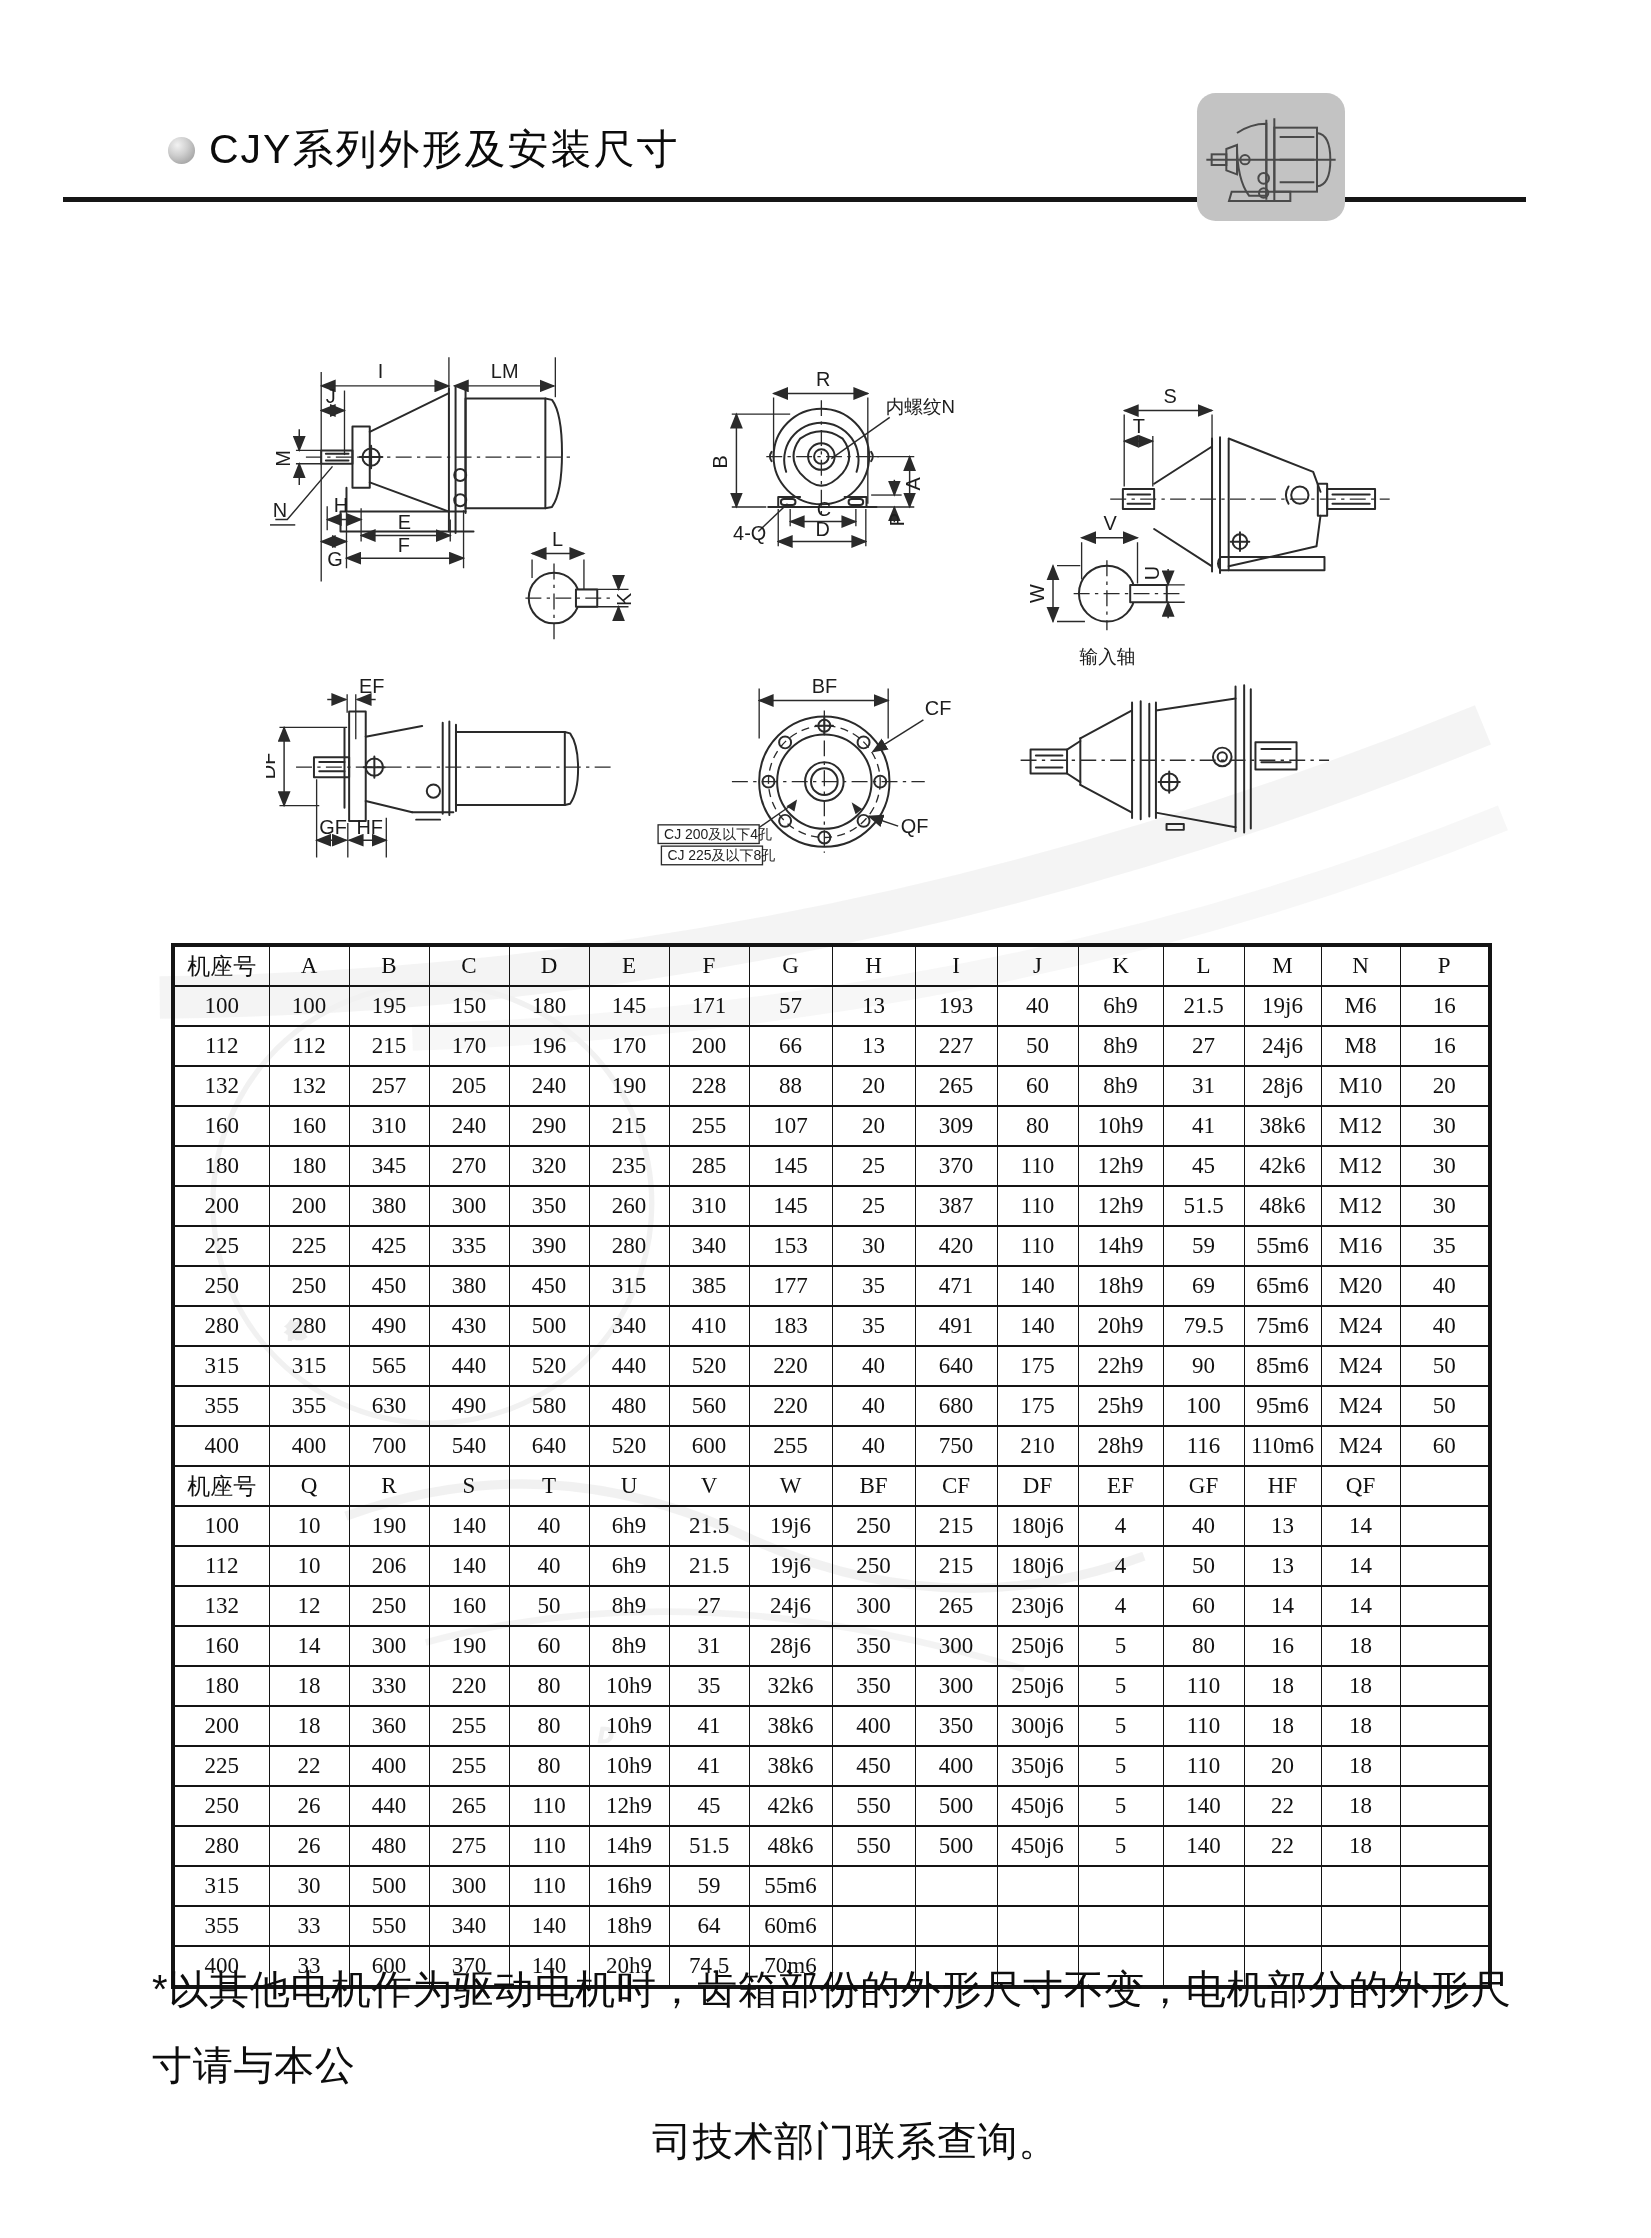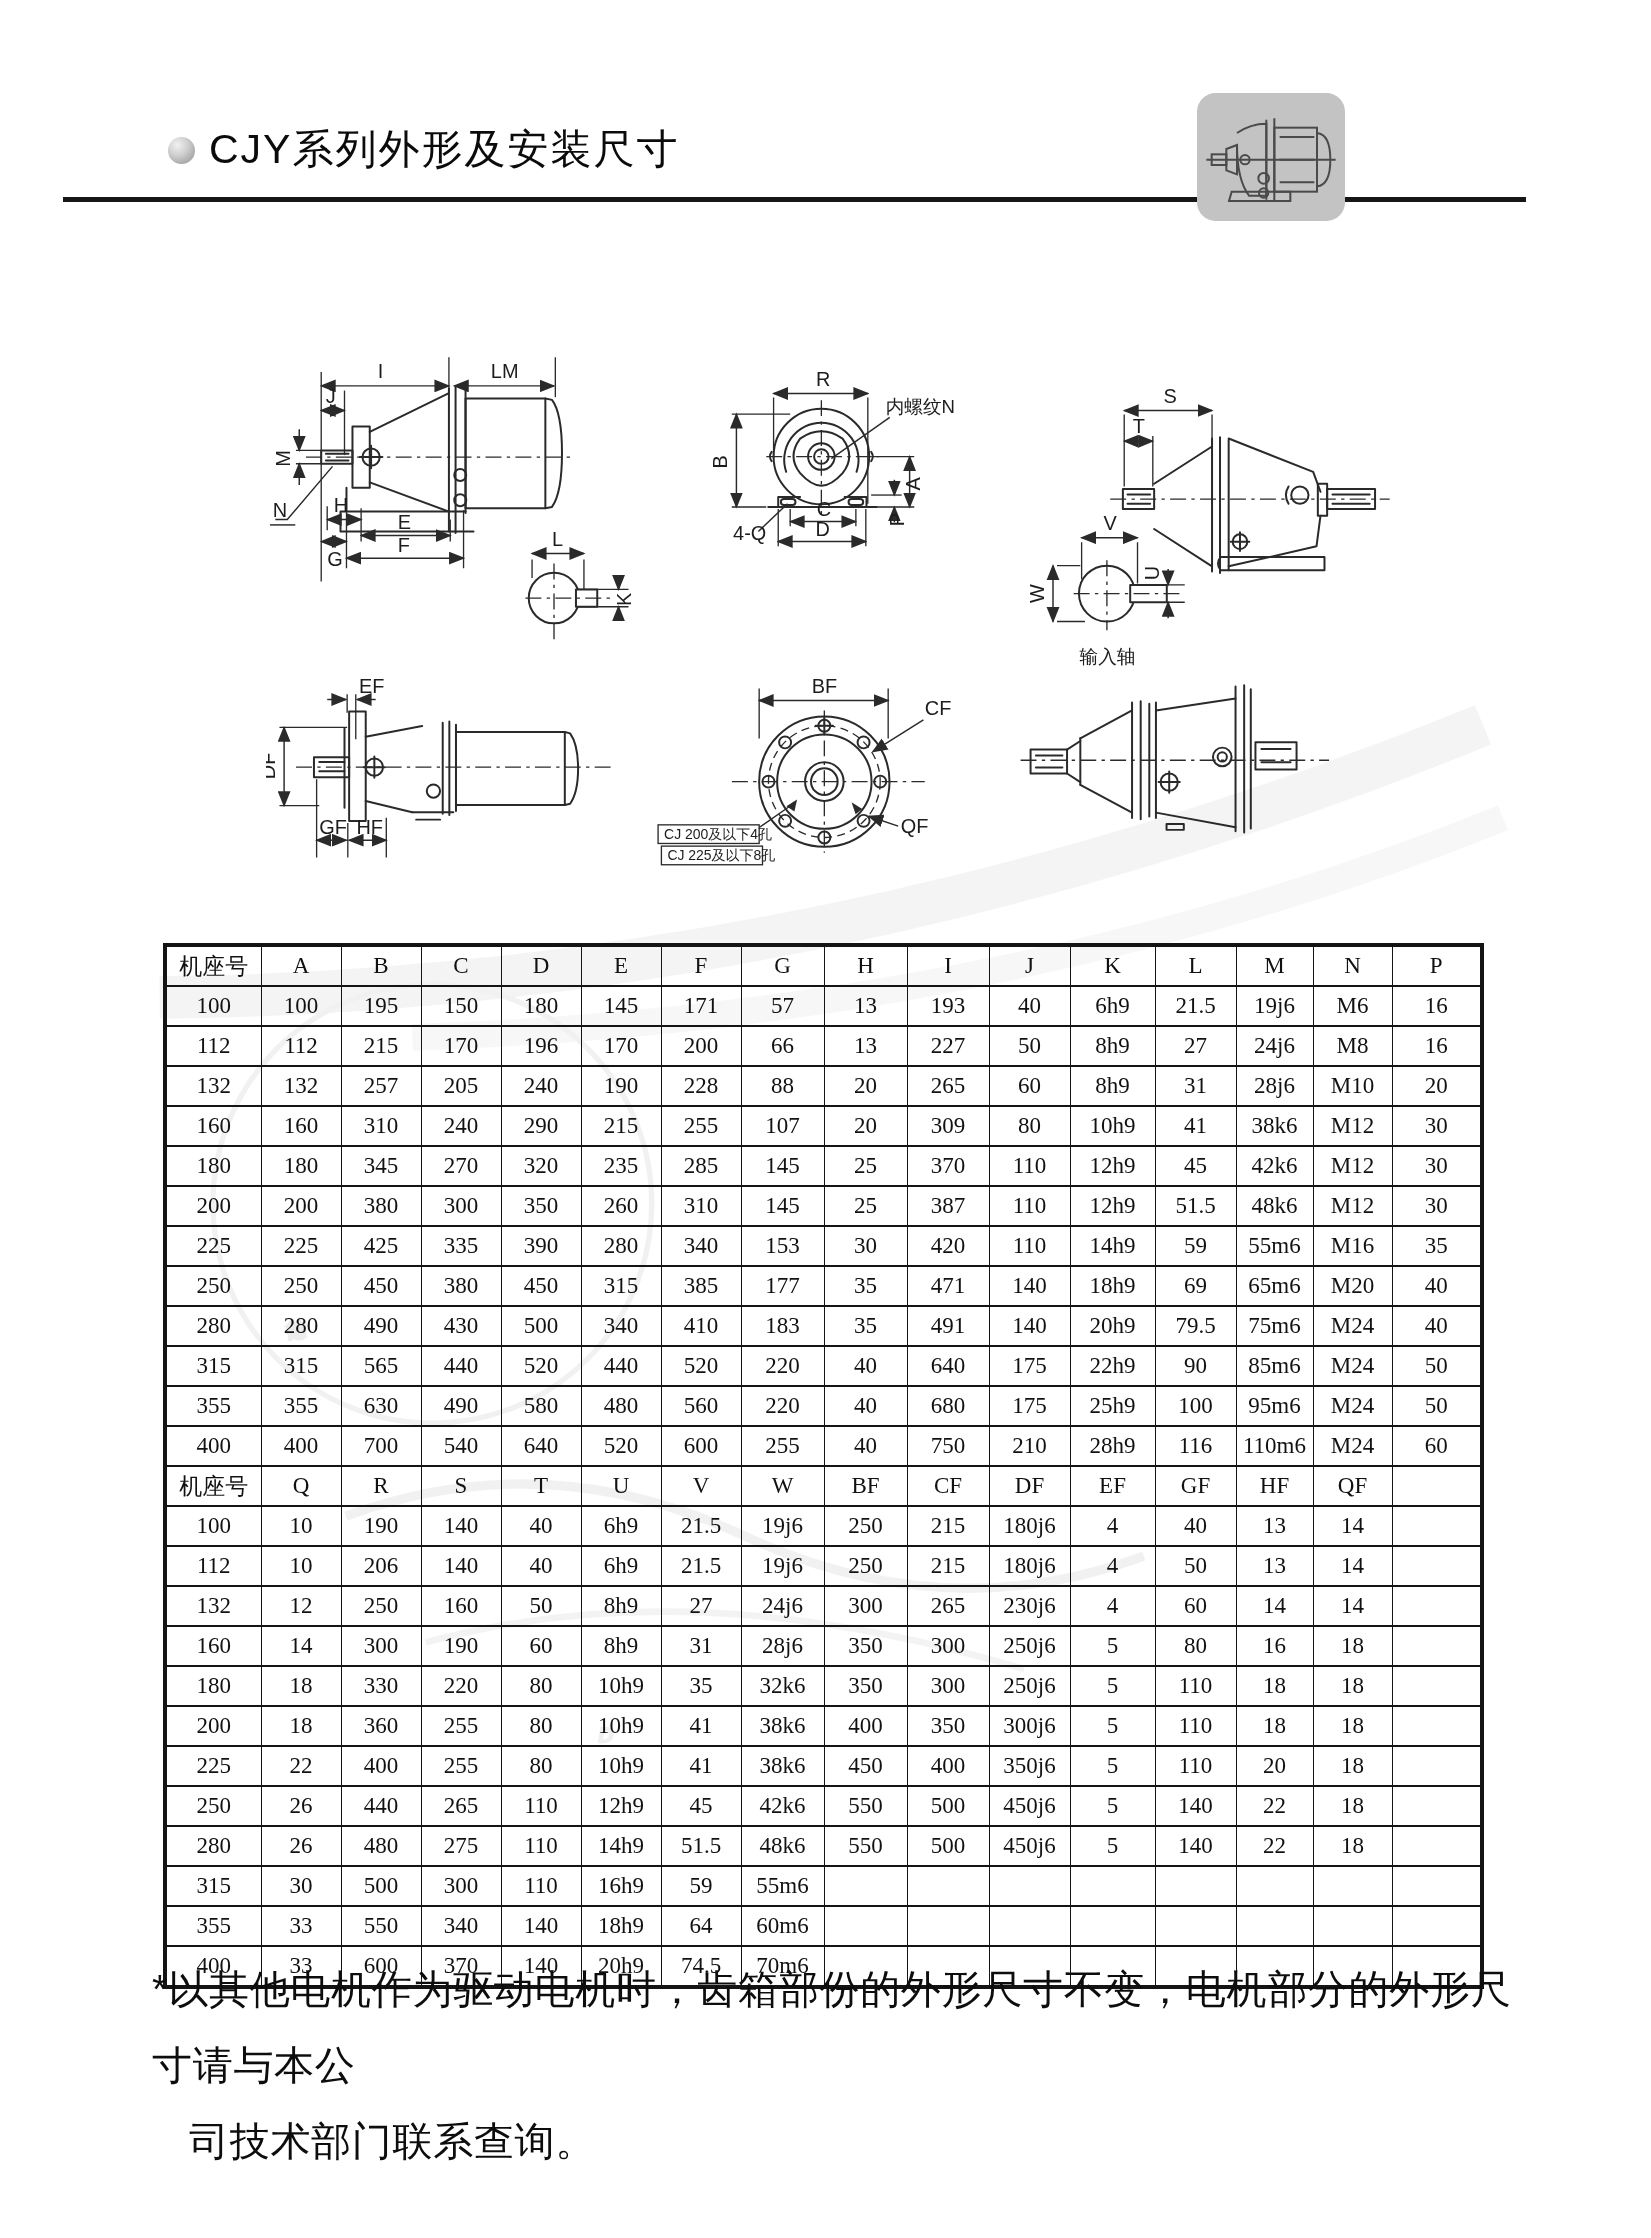--- a/index.html
+++ b/index.html
@@ -20,29 +20,29 @@
   svg text.sm{font-size:21px;}
   .ln{stroke:#2a2a2a;stroke-width:3;fill:none;stroke-linecap:round;stroke-linejoin:round;}
   .lt{stroke:#2a2a2a;stroke-width:2;fill:none;}
   .dim{stroke:#2a2a2a;stroke-width:2.2;fill:none;}
   .cl{stroke:#2a2a2a;stroke-width:2;fill:none;stroke-dasharray:24 8 5 8;}
   .dsh{stroke:#2a2a2a;stroke-width:2;fill:none;stroke-dasharray:12 8;}
   .wm{opacity:0.55;}
   
   #tblwrap{position:absolute;left:163px;top:943px;width:1323px;}
   table.dims{border-collapse:collapse;table-layout:fixed;width:1248px;
-             font-family:"Liberation Serif","DejaVu Serif",serif;}
+             font-family:"Liberation Serif","DejaVu Serif",serif;margin-left:8px;}
   table.dims td,table.dims th{border:solid #141414;border-width:2.7px 1.3px;height:38px;
              text-align:center;vertical-align:middle;font-size:23px;font-weight:400;
              padding:0;overflow:hidden;white-space:nowrap;}
   table.dims{border:4px solid #141414;}
   
   #footnote{position:absolute;left:152px;top:1951px;width:1370px;font-size:40px;line-height:1.9;
             color:#0d0d0d;letter-spacing:0.7px;}
-  #footnote .l2{padding-left:37px;}
+  #footnote .l2{padding-left:37px;text-align:center;}
 </style>
 </head>
 <body>
 
 <div id="page">
 
   <svg class="drw wm" style="left:0;top:0;z-index:0" width="1652" height="2239" viewBox="0 0 2484 3367">
     <path d="M240,1500 Q1250,1490 2230,1090" stroke="#ececec" stroke-width="64" fill="none"></path>
     <path d="M620,1560 Q1520,1530 2260,1230" stroke="#f1f1f1" stroke-width="40" fill="none"></path>
     <circle cx="650" cy="1810" r="330" stroke="#e6e6e6" stroke-width="8" fill="none"></circle>

